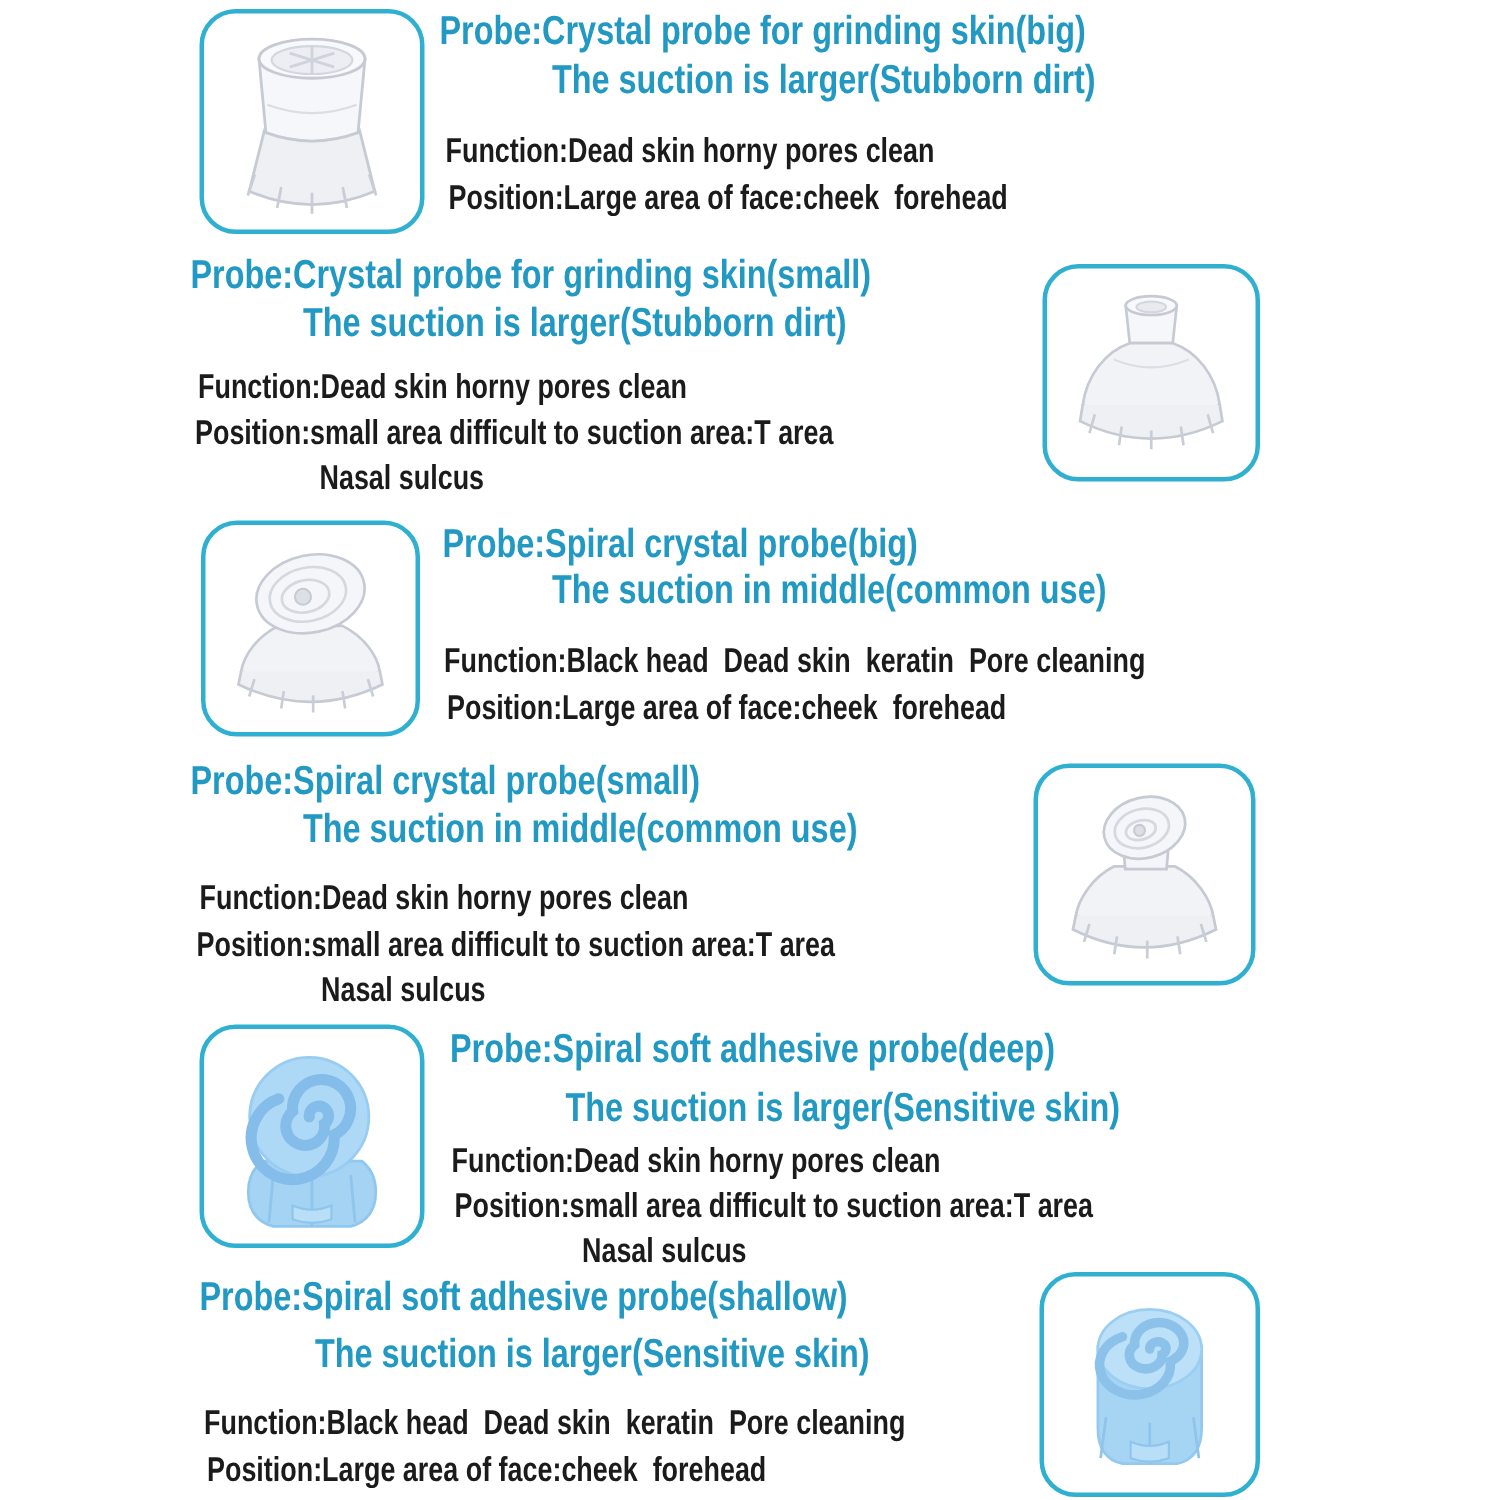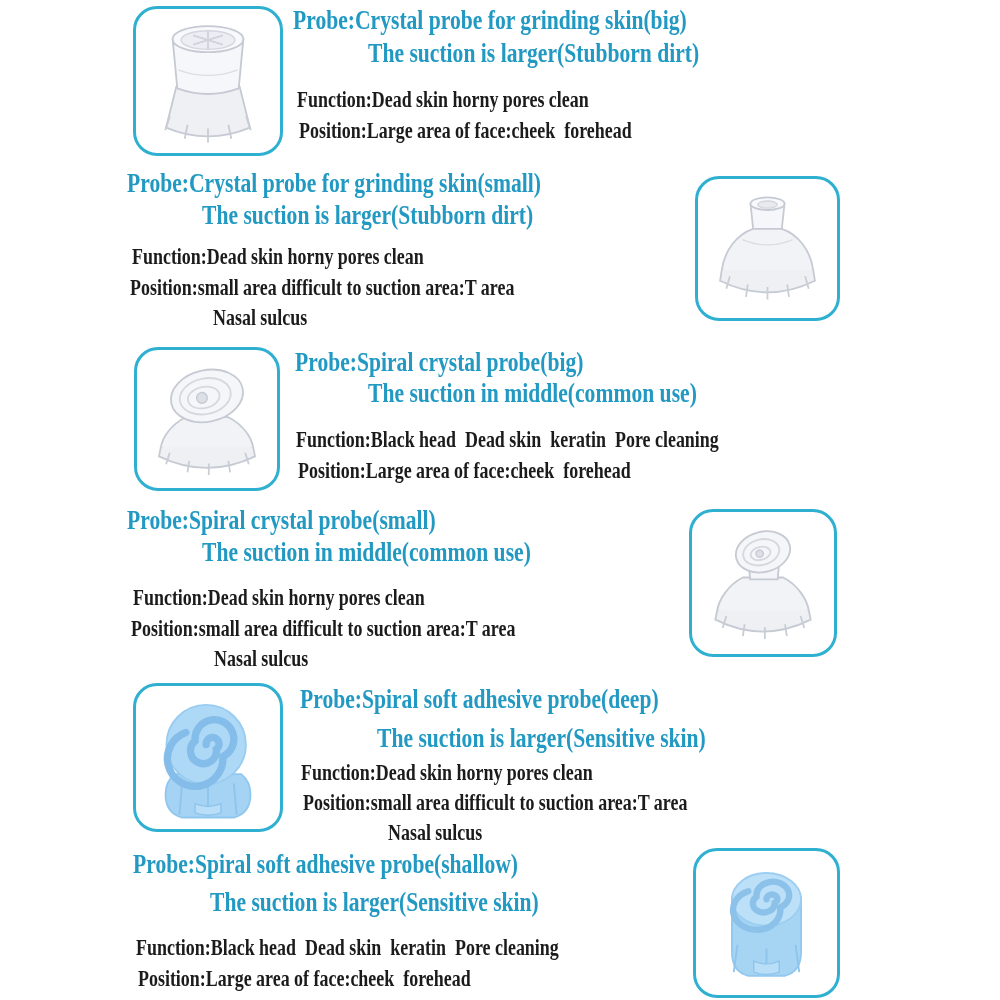--- a/index.html
+++ b/index.html
@@ -1,18 +1,18 @@
 <!DOCTYPE html>
 <html><head>
 <meta charset="utf-8">
 <style>
   html,body { margin:0; padding:0; background:#ffffff; }
   .canvas {
     position:relative; width:870px; height:1000px; background:#ffffff;
-    font-family:Liberation Serif, serif; overflow:hidden;border-radius:21px;
+    font-family:Liberation Sans, sans-serif; overflow:hidden;border-radius:21px;
   }
   .txt { position:absolute; white-space:pre; transform-origin:left top; line-height:1.05; }
   .title { font-weight:bold; font-size:27px; color:#2199c2; transform:scaleX(0.80); }
   .body  { font-weight:bold; font-size:23px; color:#1b1b1b; transform:scaleX(0.78); }
   .imgbox {
     position:absolute; box-sizing:border-box; background:#ffffff;
     border:3px solid #2fb0d1; border-radius:24px; padding:5px;
   }
   .imgbox svg { width:100%; height:100%; display:block; }
 

